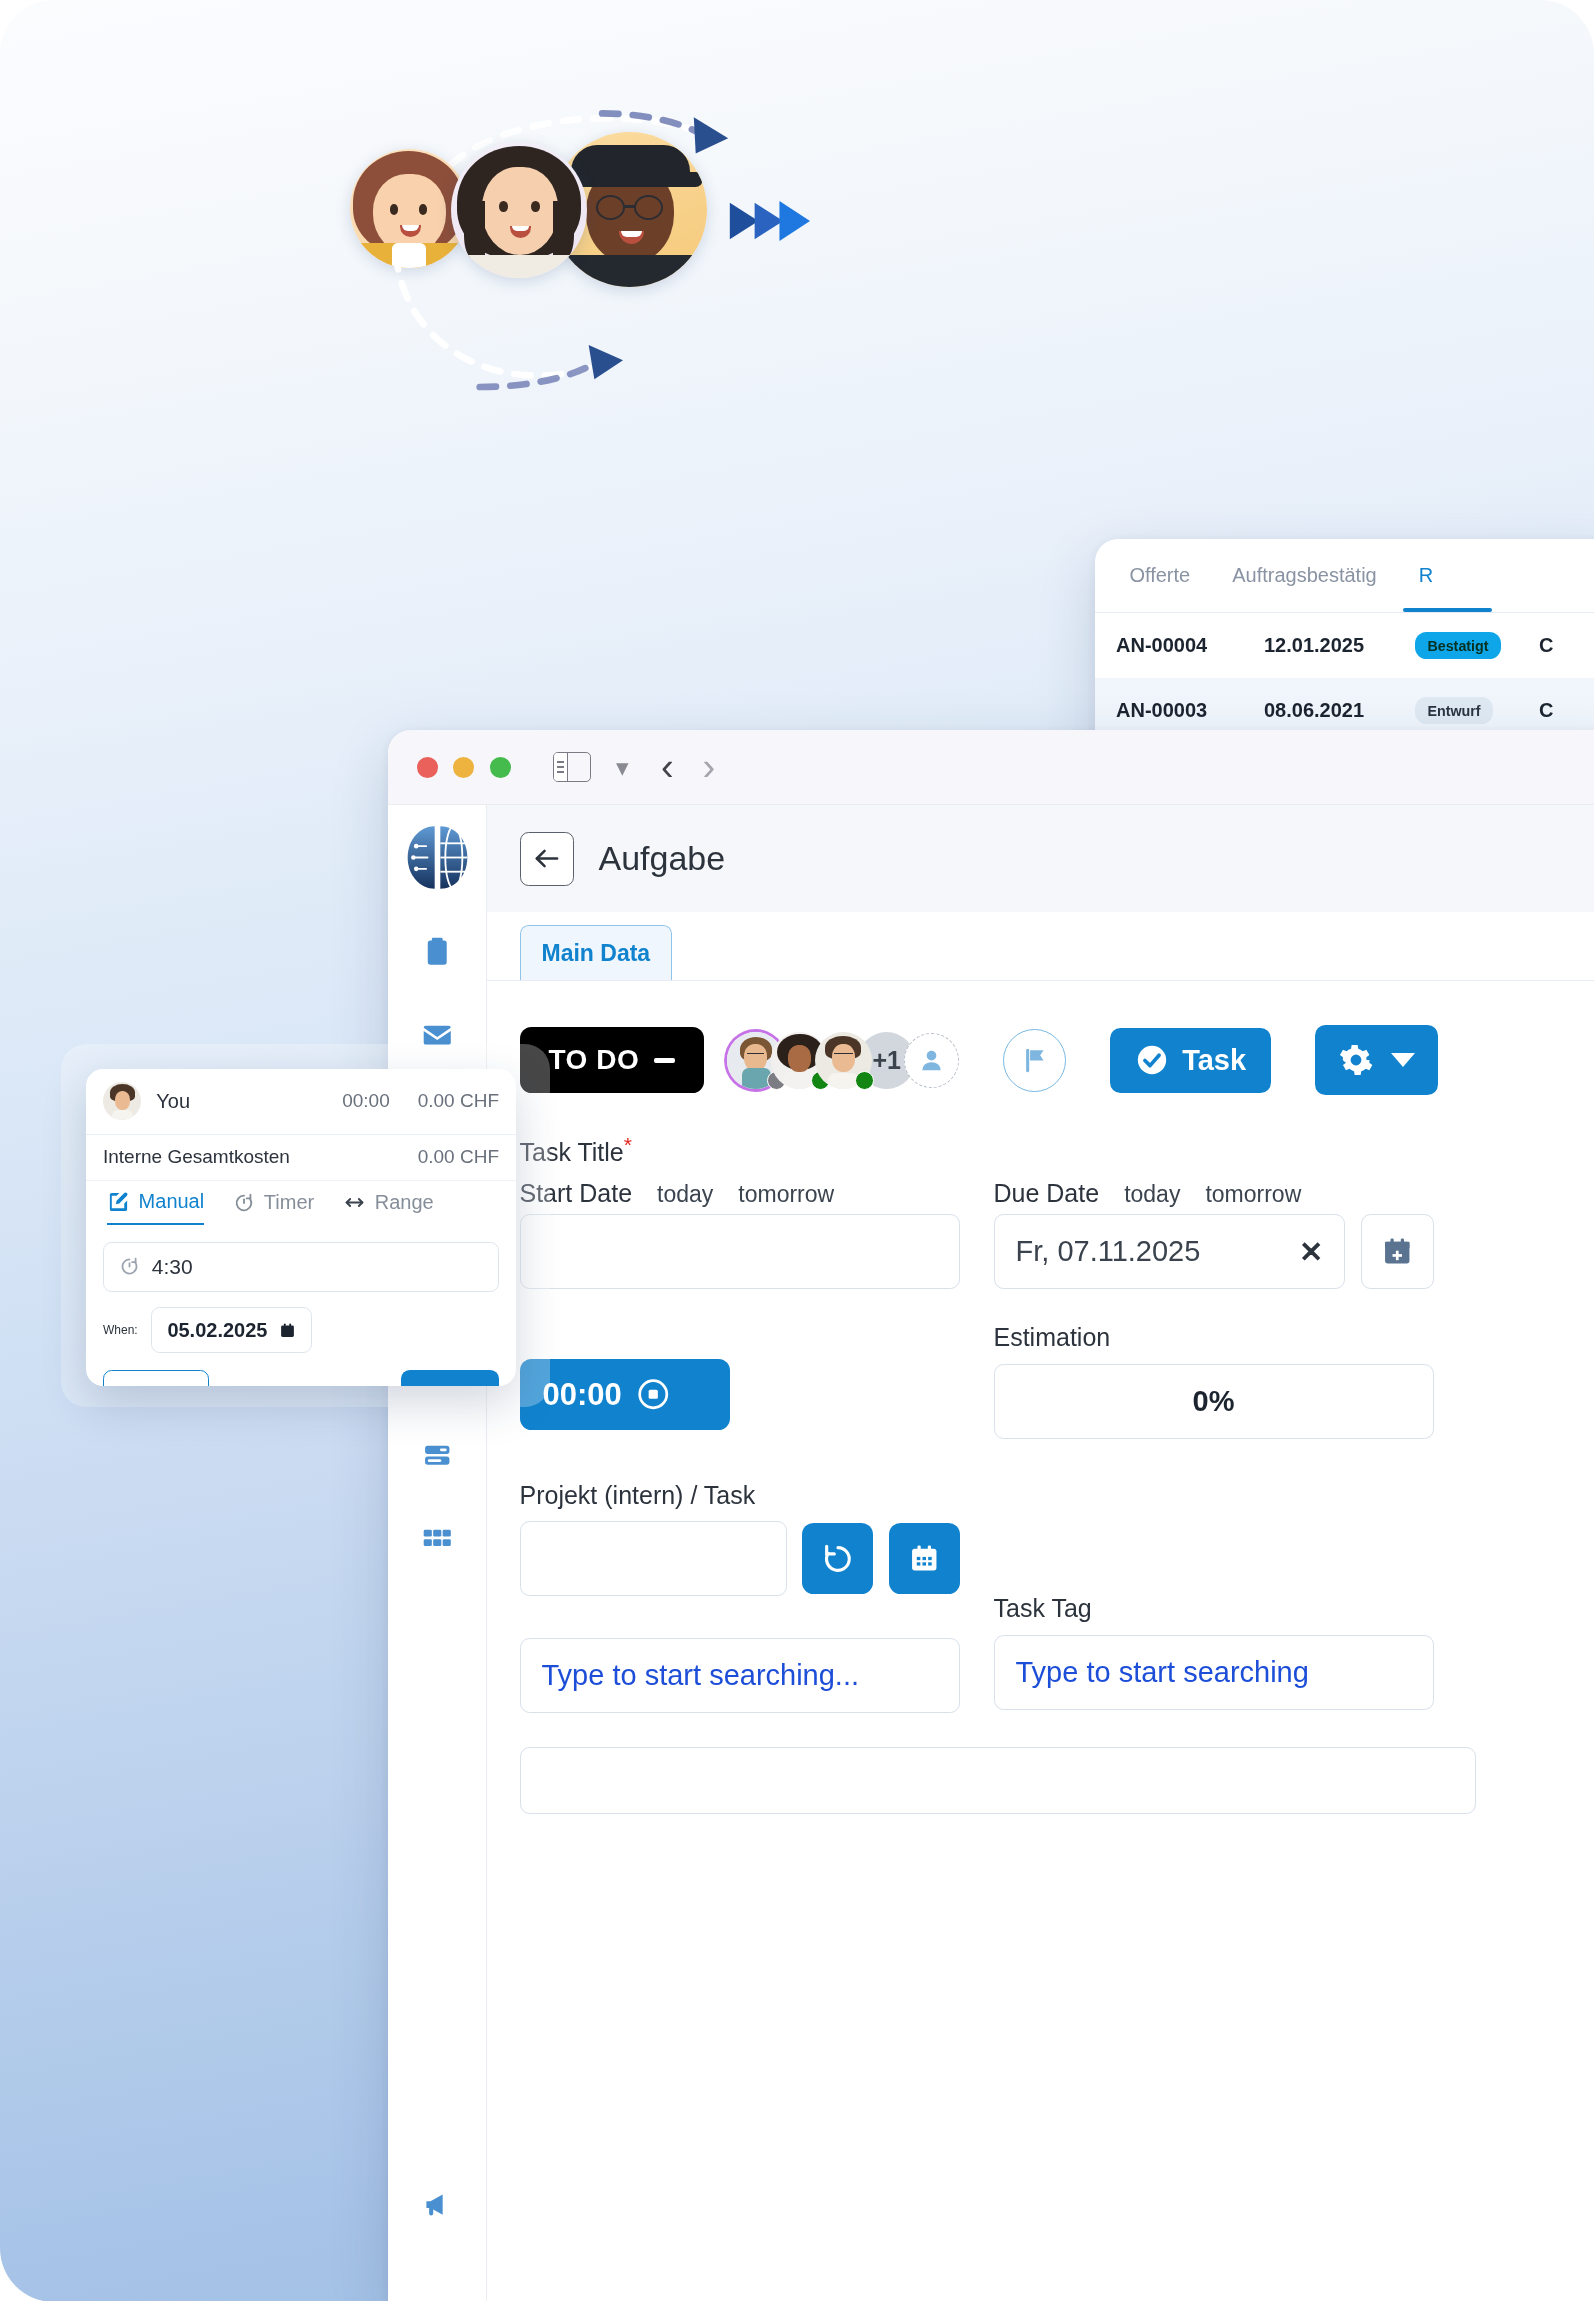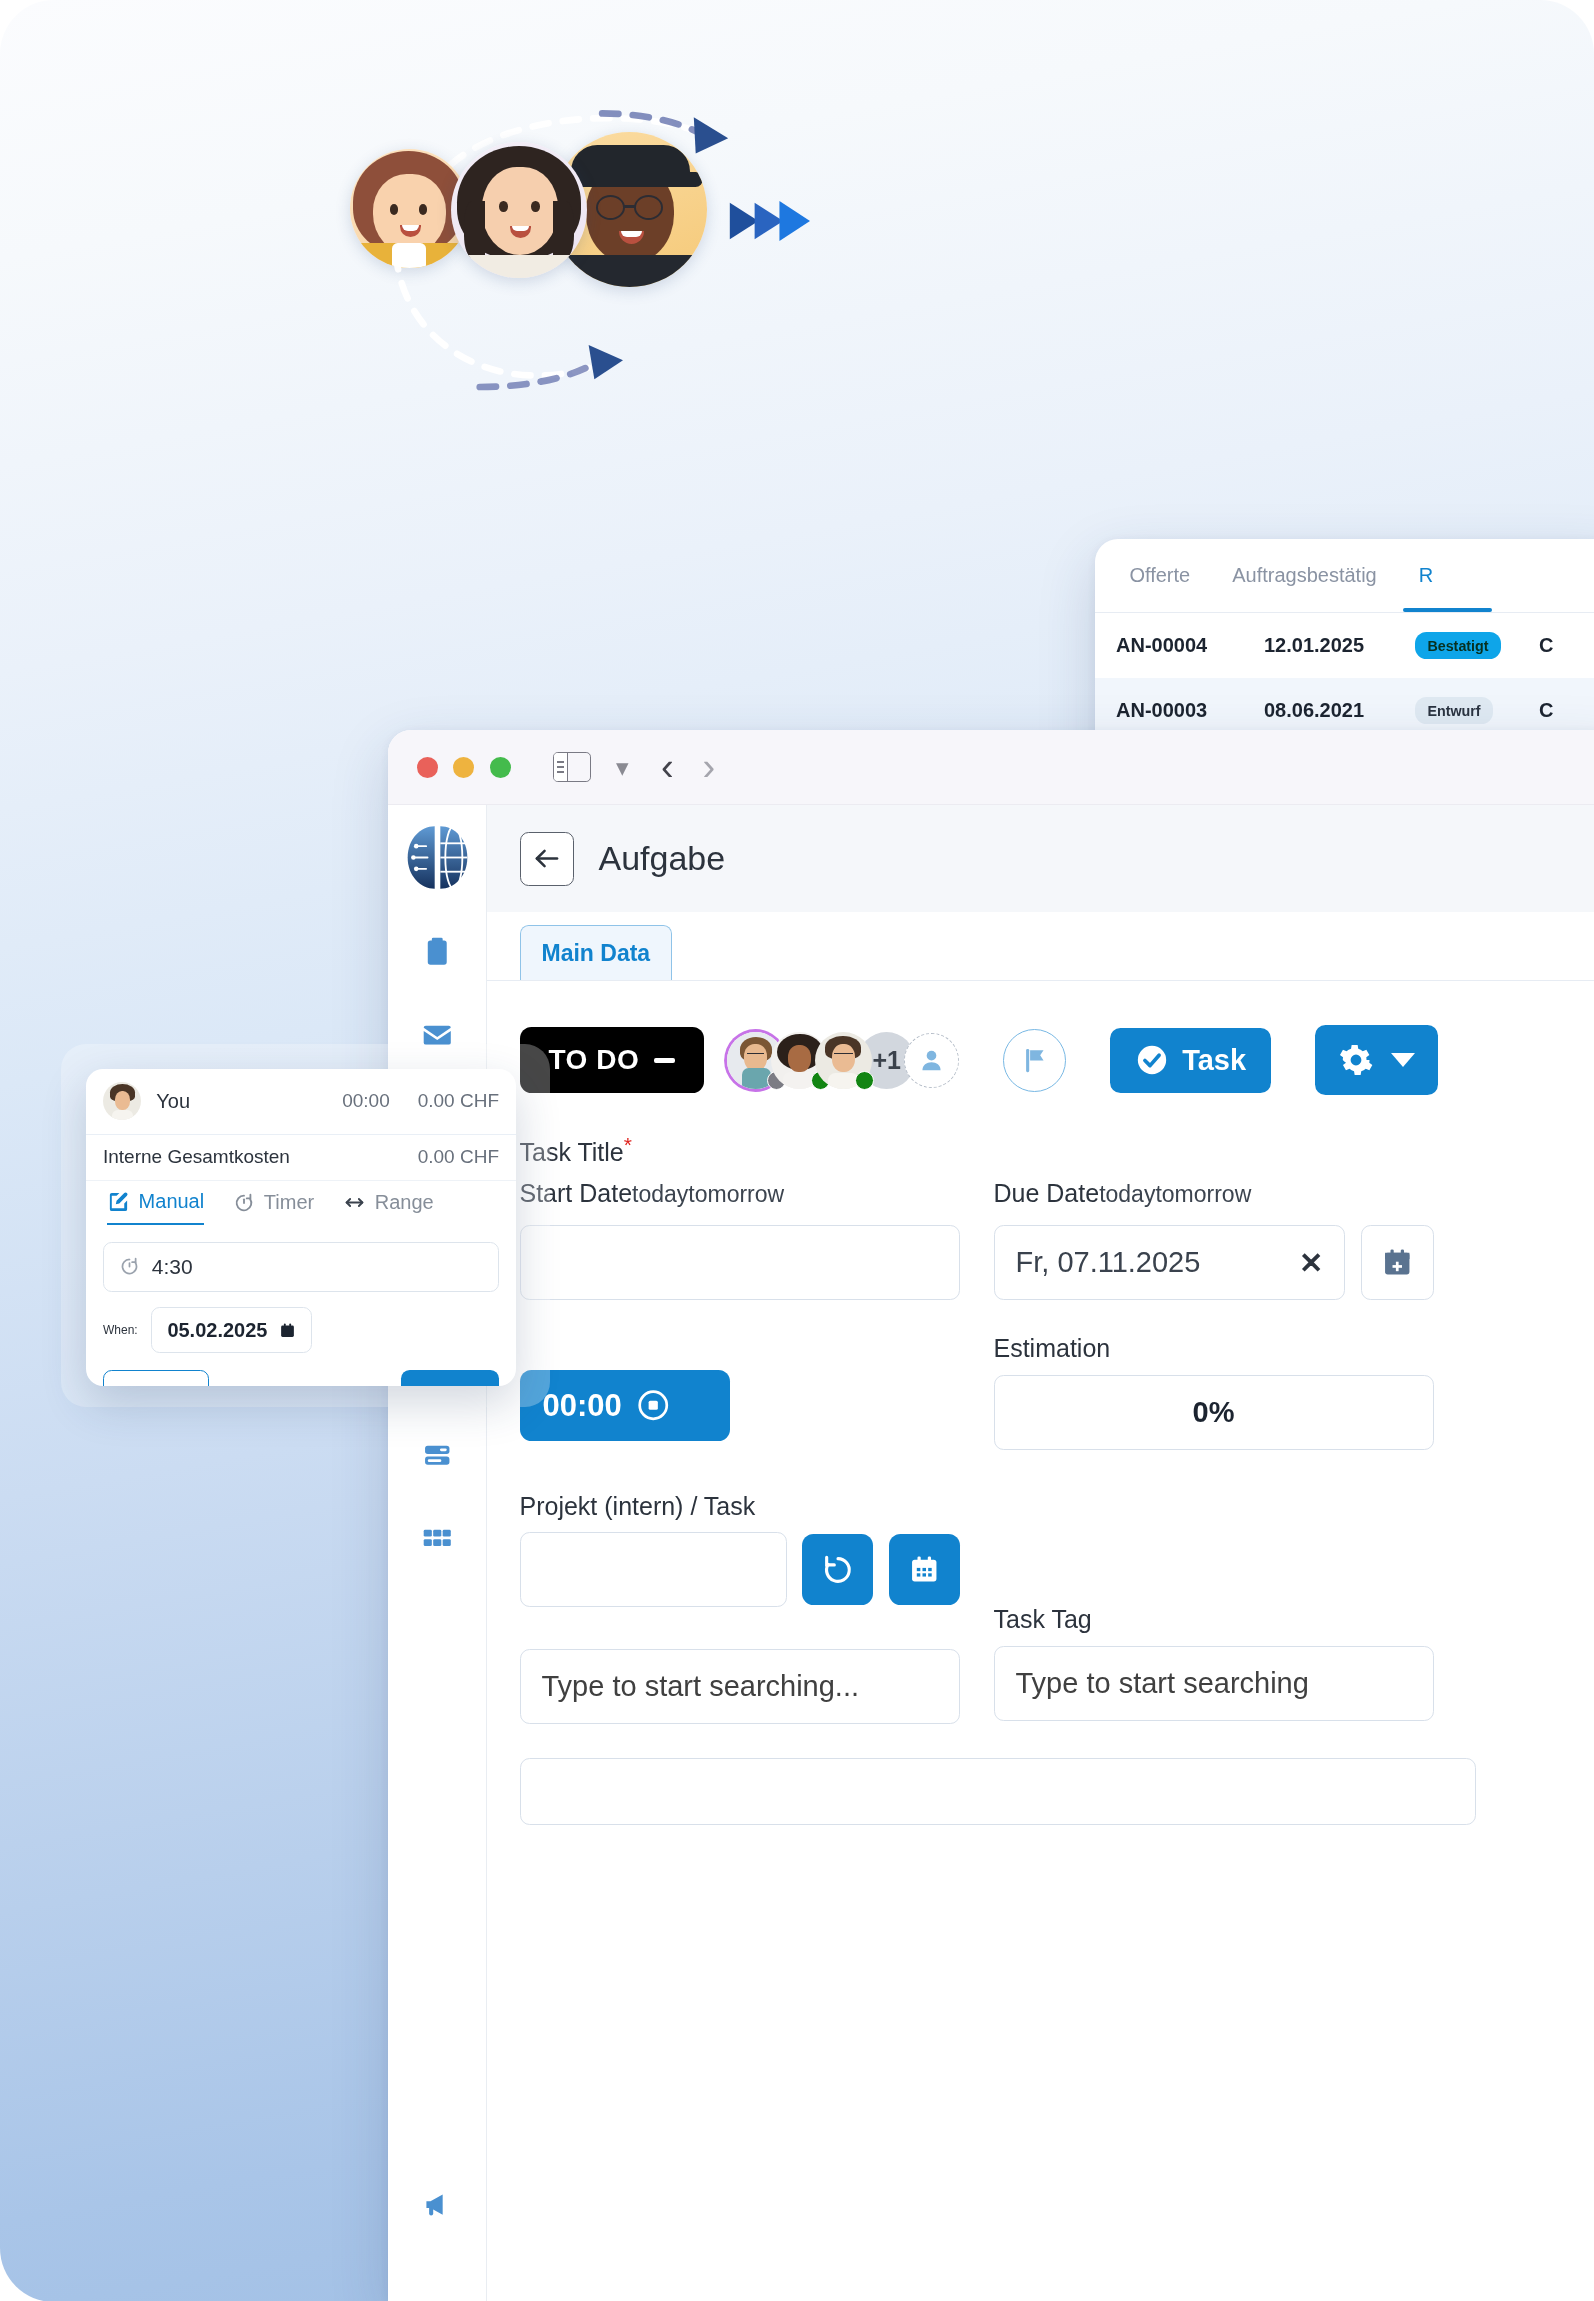--- a/index.html
+++ b/index.html
@@ -205,27 +205,27 @@
     border-right: 12.4px solid transparent; border-top: 14.3px solid #fff;
   }
 
   .fld-label { font-size: 25px; color: #2c333d; margin-bottom: 11.5px; }
   .req { color: #e0241f; font-size: 21px; vertical-align: super; }
   .input {
     border: 1px solid #d8e0ea; border-radius: 9.6px; background: #fff;
     height: 75px; display: flex; align-items: center; padding: 0 21px;
     font-size: 29px; color: #3a424d;
   }
-  .input.ph { color: #404040; }
+  .input.ph { color: #1d4ed8; }
 
   #title-field { width: 956px; margin-bottom: 40px; }
 
   .date-grid { display: flex; gap: 34px; }
   .date-col { width: 440px; }
-  .date-head { display: flex; align-items: baseline; margin-bottom: 17px; }
+  .date-head { display: flex; align-items: baseline; gap: 25px; margin-bottom: 6px; }
   .date-head .lab { font-size: 25px; color: #2c333d; }
   .quick { font-size: 23px; color: #3c444f; }
   .date-input-row { display: flex; gap: 15.3px; align-items: center; }
   .cal-btn {
     width: 73px; height: 75px; border: 1px solid #d8e0ea; border-radius: 9.6px;
     display: flex; align-items: center; justify-content: center; background: #fff;
   }
   .clear-x { margin-left: auto; font-size: 29px; color: #2c333d; font-weight: bold; }
   #estimation-input { width: 440px; justify-content: center; font-weight: bold; font-size: 29px; color: #1c2430; }
 

